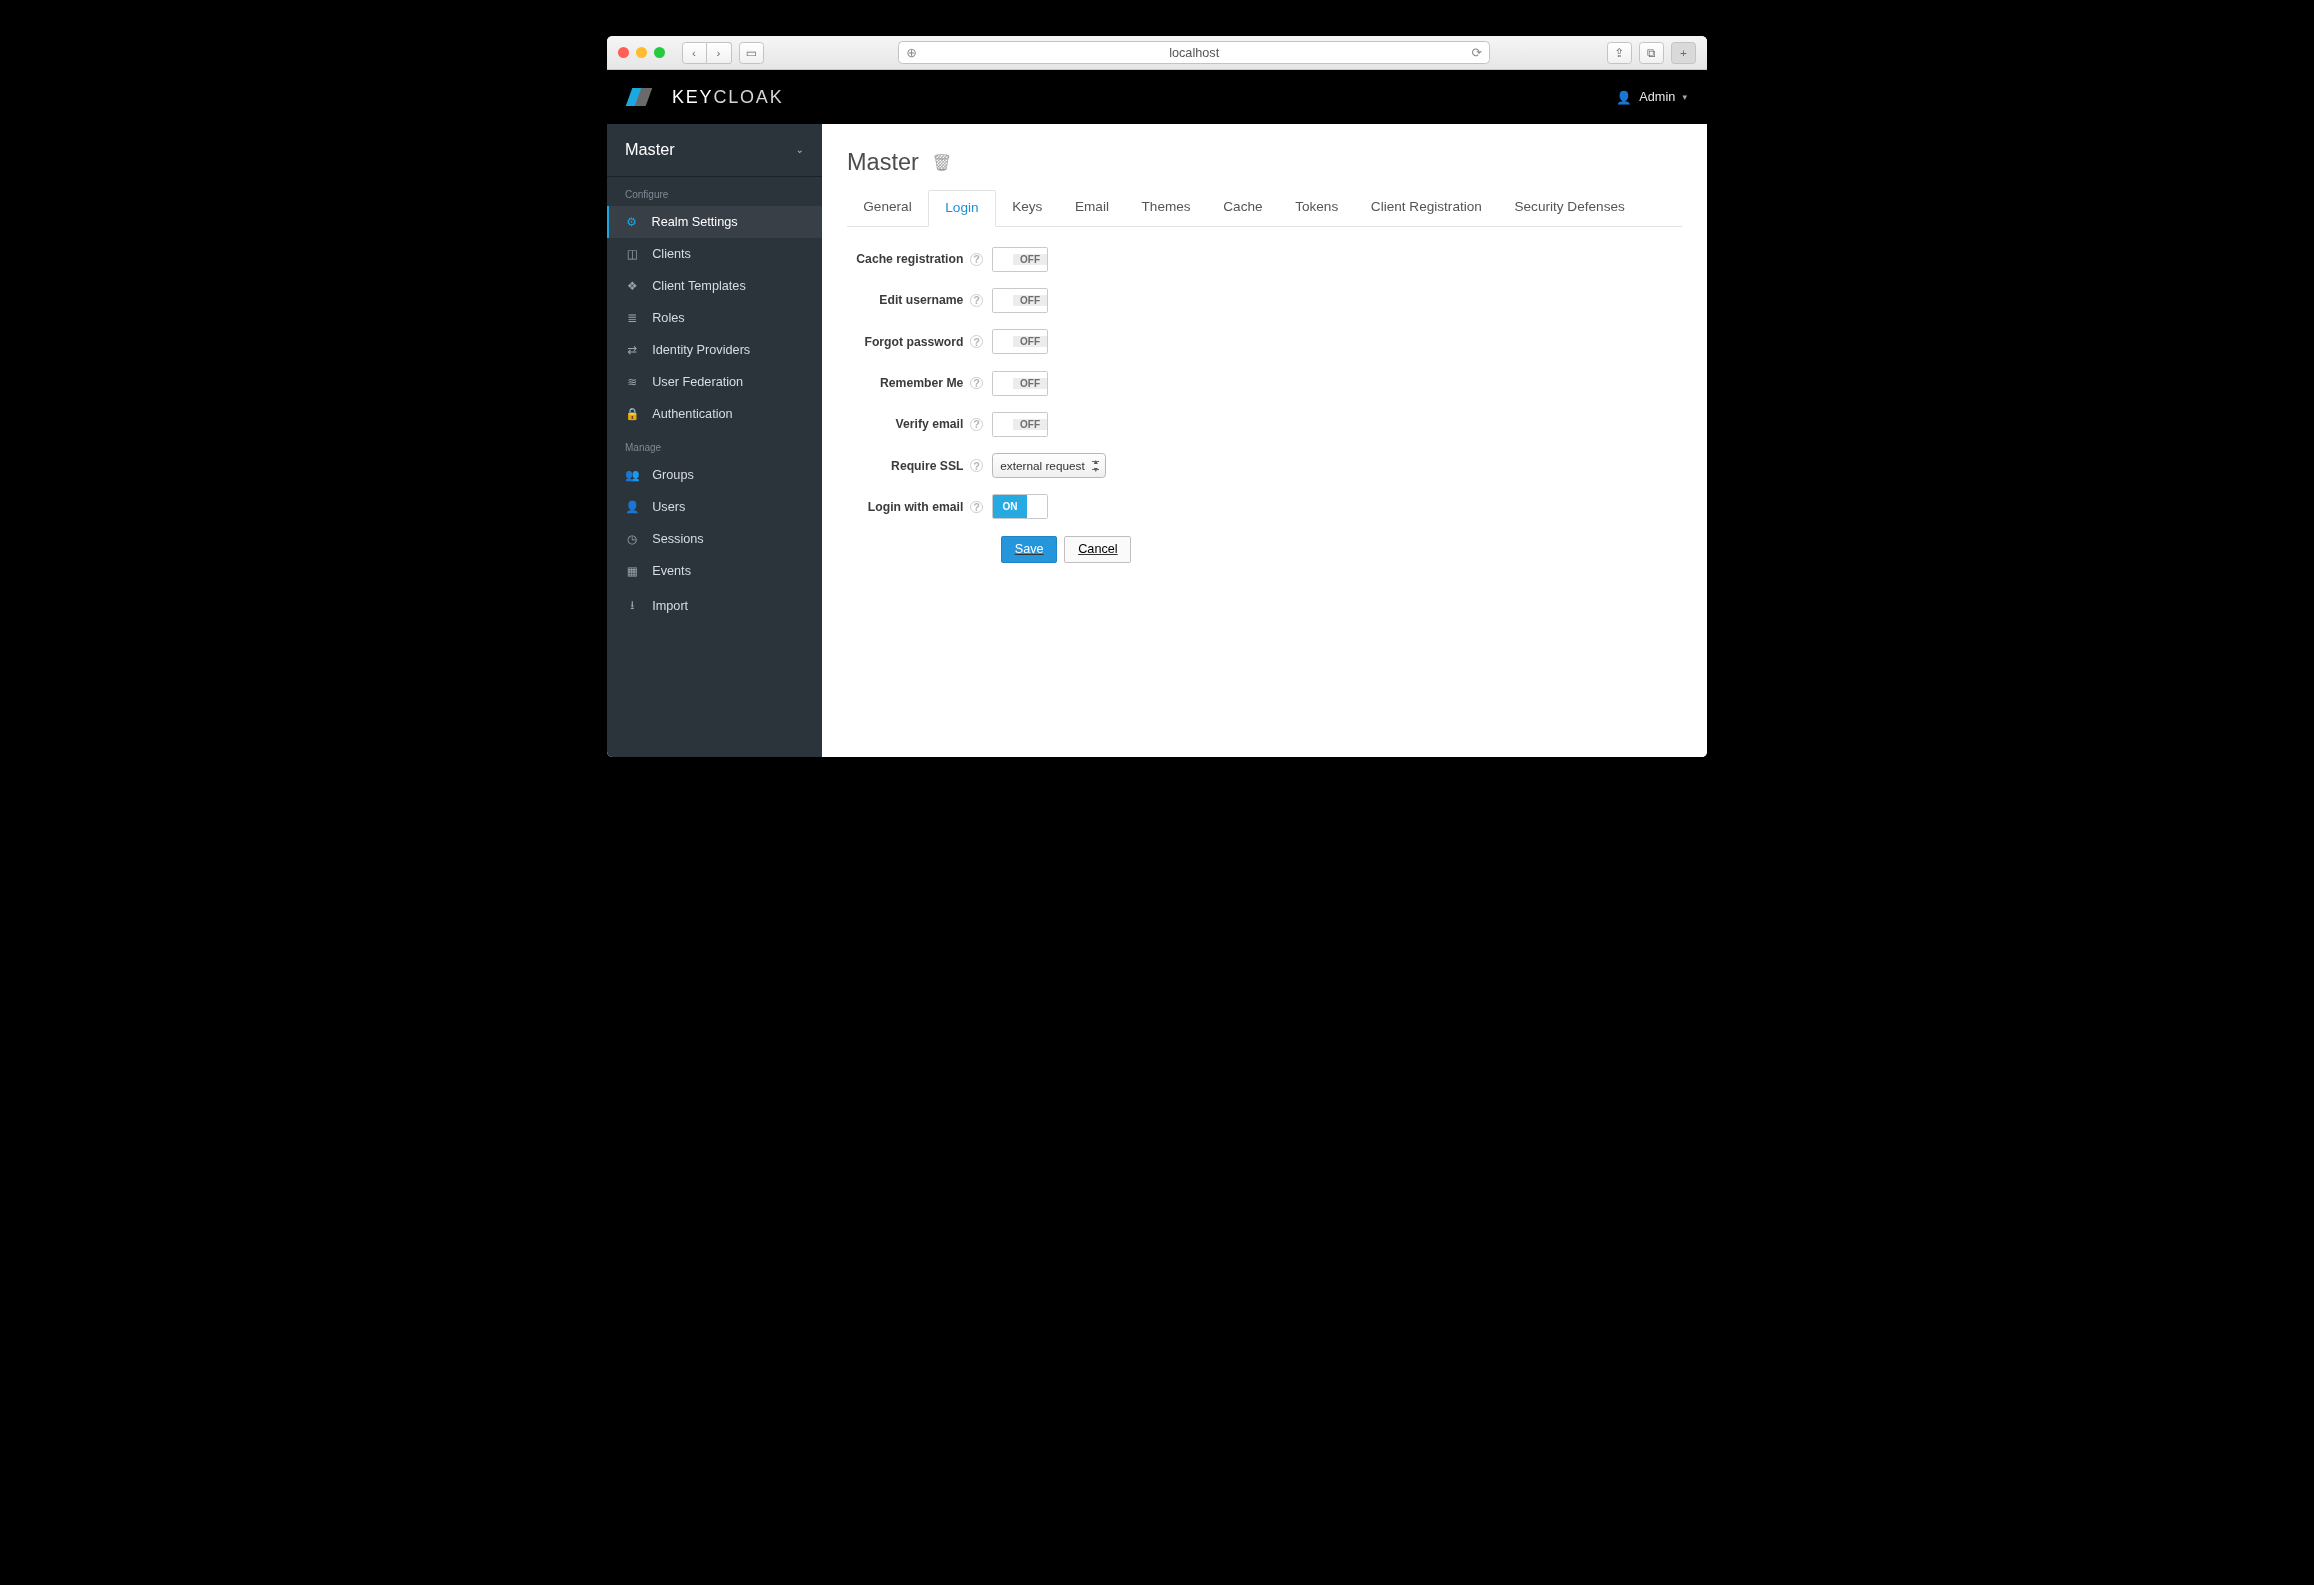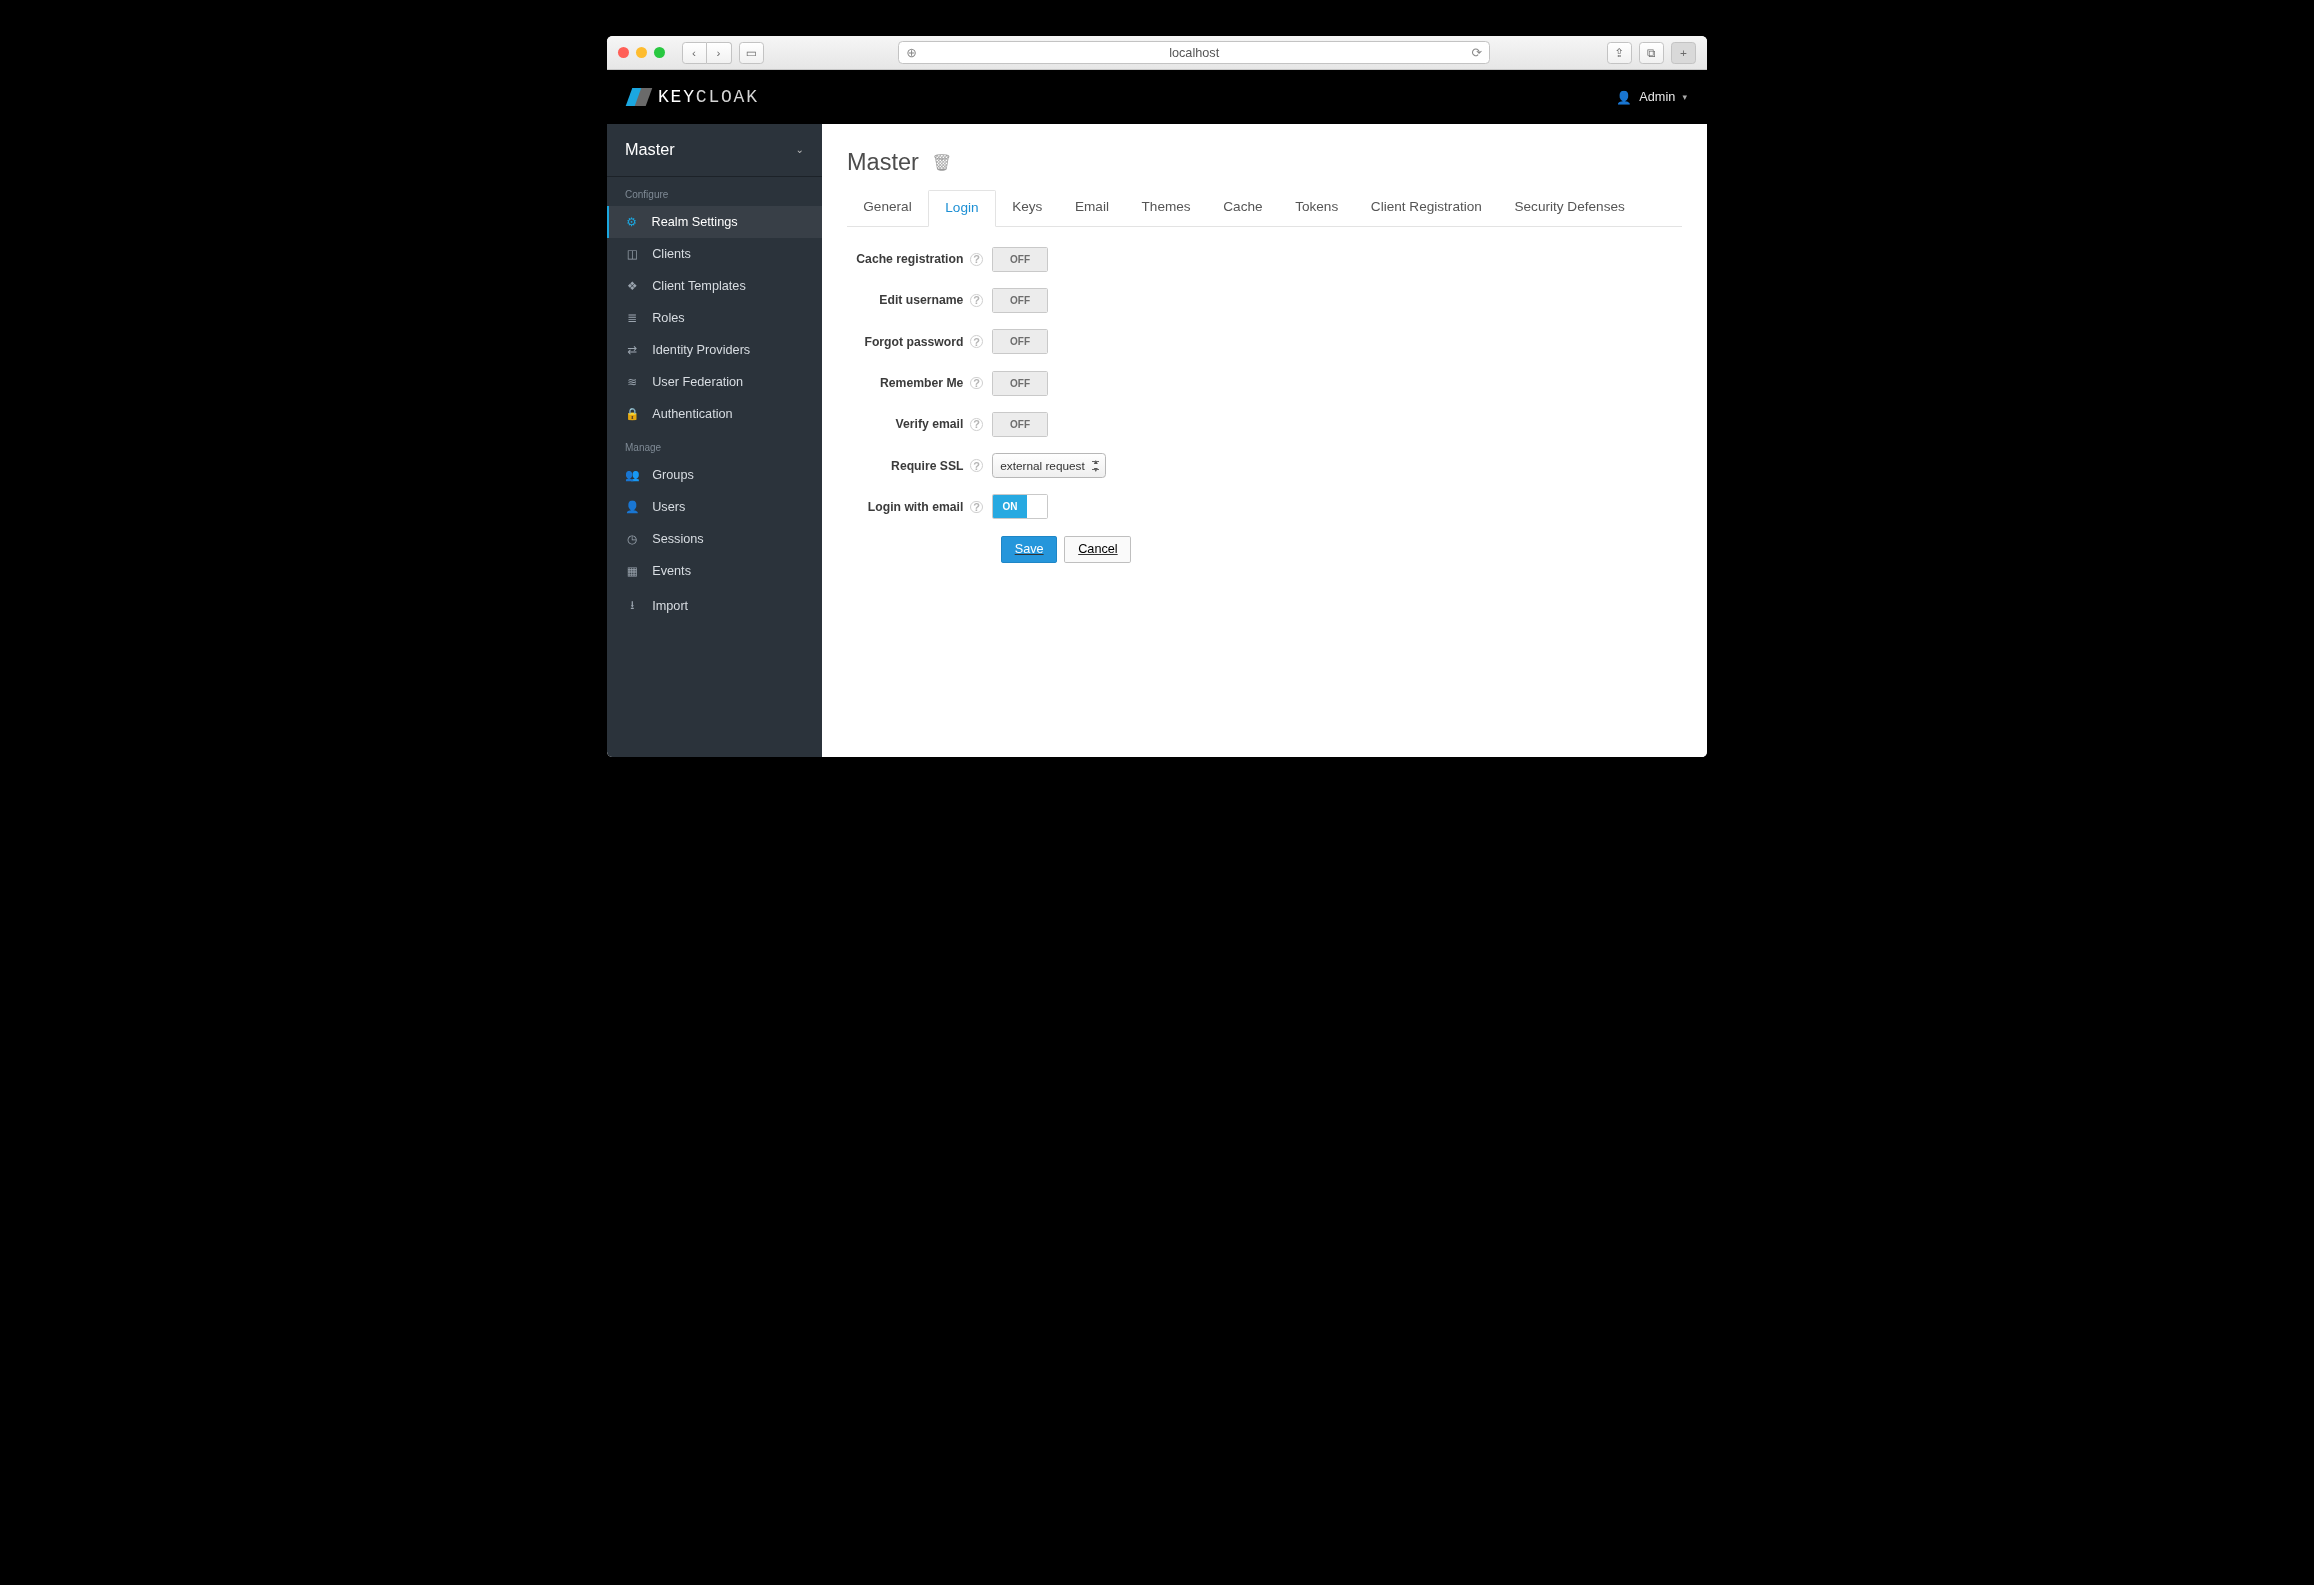--- a/index.html
+++ b/index.html
@@ -66,21 +66,21 @@
 
   
   .app-header {
     height:54px;
     background:#000;
     color:#fff;
     display:flex;
     align-items:center;
     padding:0 20px;
   }
-  .logo { display:flex; align-items:center; gap:6px;font-family:Liberation Mono, monospace; }
+  .logo { display:flex; align-items:center; gap:20px; }
   .logo-mark {
     width:25px; height:25px;
     display:inline-block;
     position:relative;
   }
   .logo-mark::before, .logo-mark::after {
     content:""; position:absolute; top:3.6px; width:11px; height:18px;
     transform: skewX(-20deg);
   }
   .logo-mark::before { left:1.8px; background:#1ba7e0; }
@@ -169,21 +169,21 @@
     font-size:10px;
     font-weight:700;
     cursor:pointer;
   }
   .toggle .knob { width:20px; background:#fff;}
   .toggle .lab  { flex:1; display:flex; align-items:center; justify-content:center;}
   .toggle.off .lab { background:#ececec; color:#6d6d6d;}
   .toggle.off { }
   .toggle.on  .lab { background:#27a9e1; color:#fff;}
   .toggle.on  { flex-direction:row; }
-  .toggle.off { flex-direction:column; }
+  .toggle.off { flex-direction:row;align-items:center; }
   .toggle.on .knob { order:2; }
   .toggle.off .knob { order:0; }
   .toggle.off .lab { order:1; }
   .toggle.on  .lab { order:1; }
 
   .select {
     height:25px;
     border:0.9px solid #b7b7b7;
     border-radius:3.6px;
     background:linear-gradient(#fefefe,#efefef);

